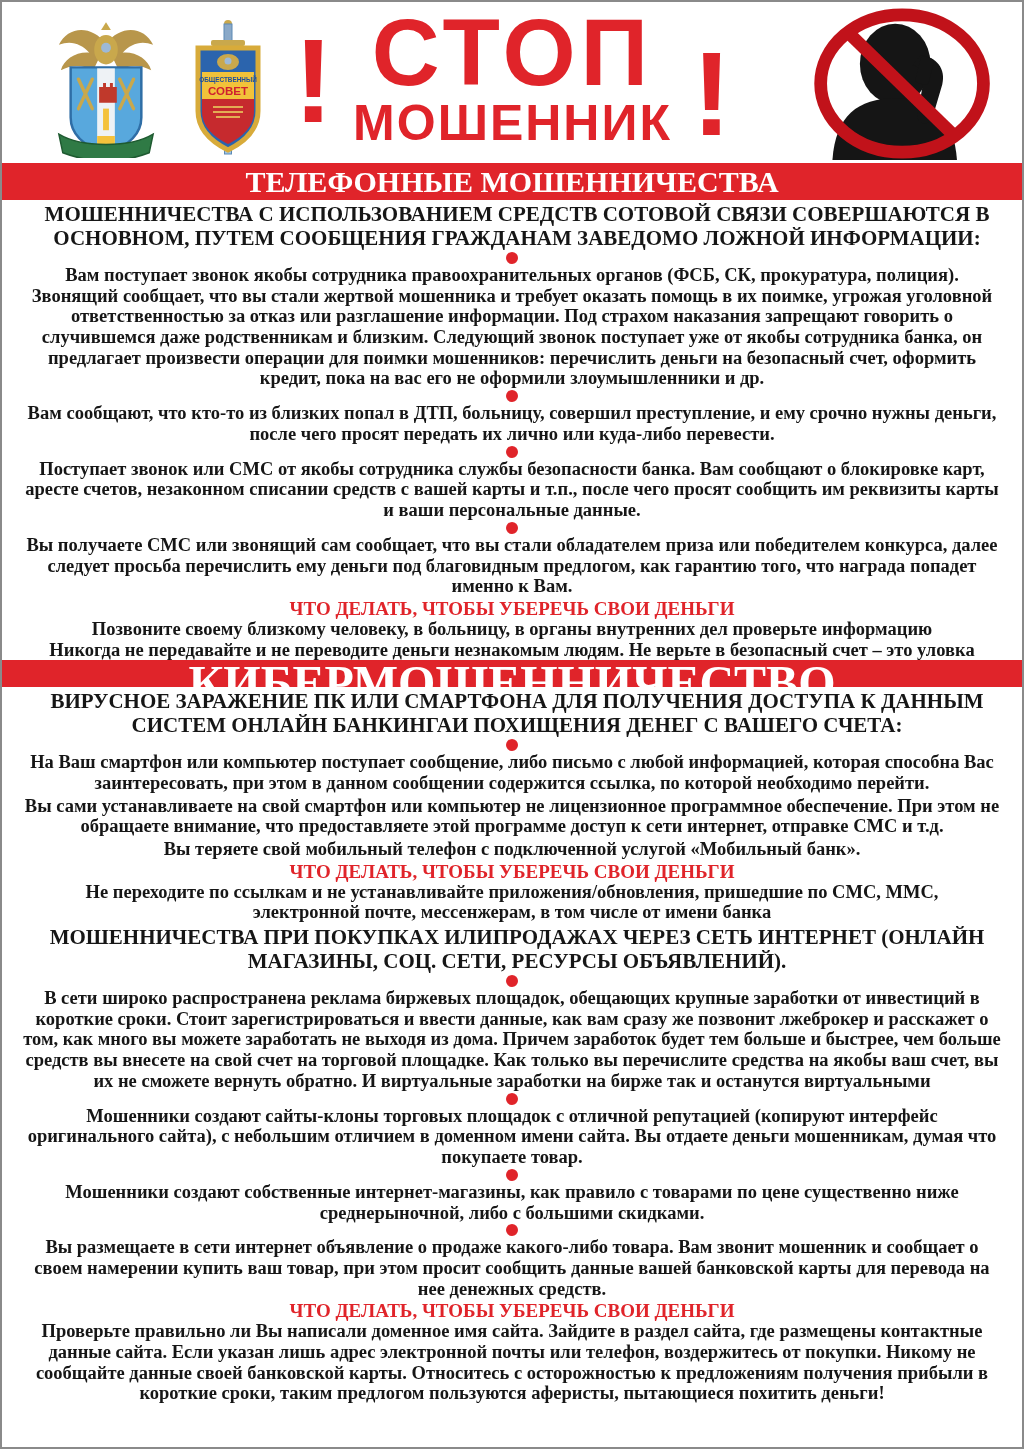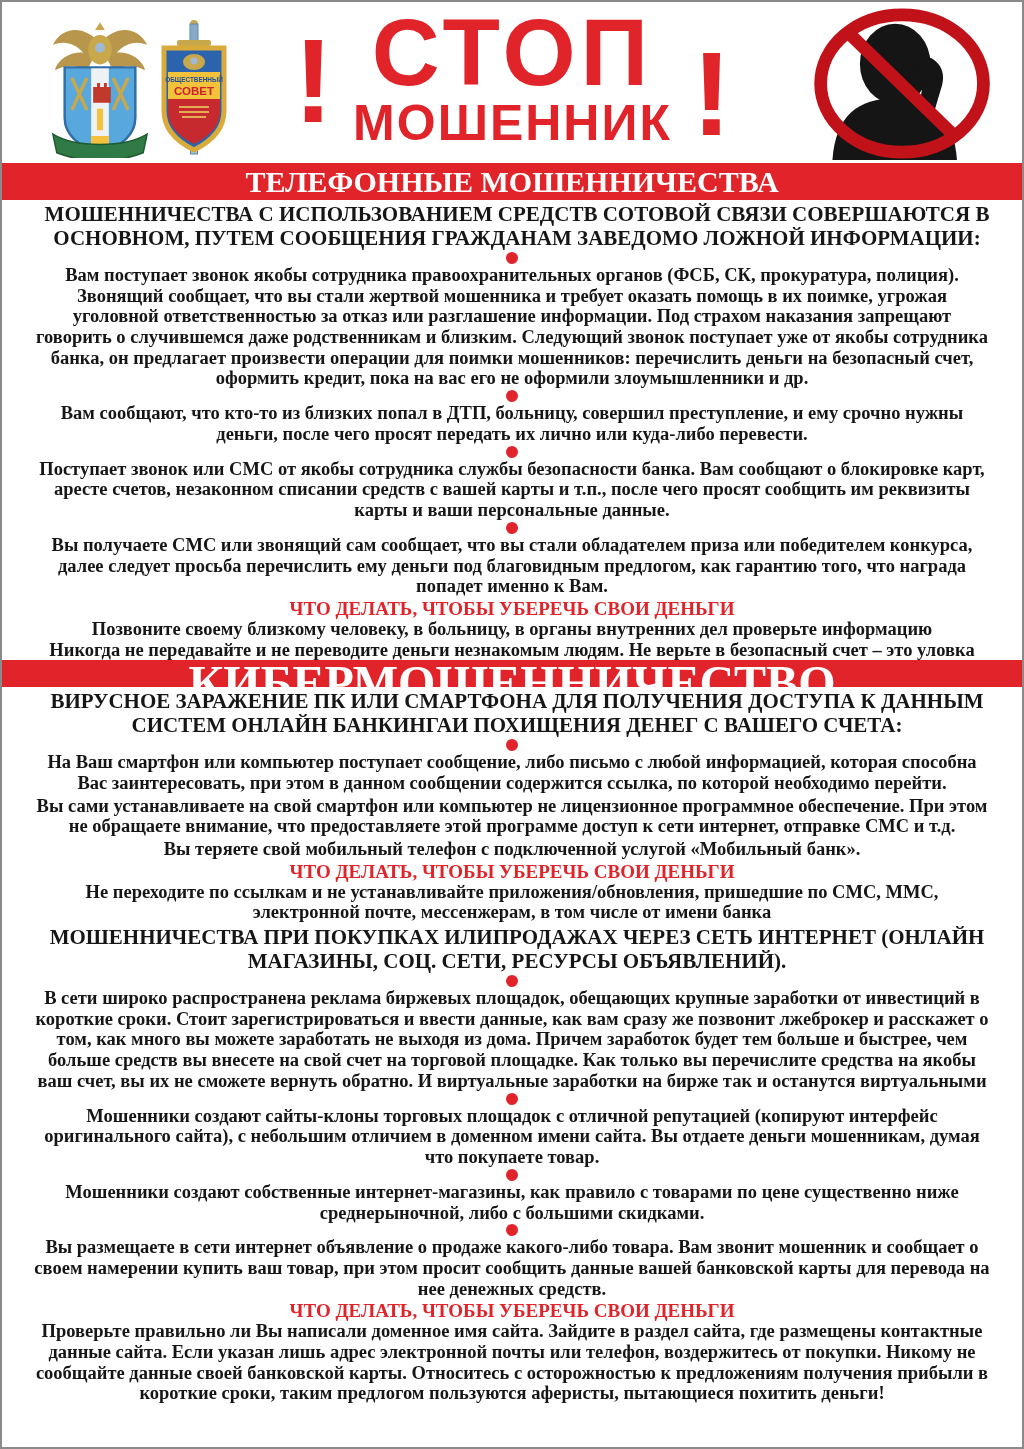--- a/index.html
+++ b/index.html
@@ -13,21 +13,21 @@
     width:1024px;height:1449px;
     box-sizing:border-box;
     border:2px solid #8a8a8a;
     background:#fff;
     font-family:"Liberation Serif", serif;
     color:var(--ink);
     overflow:hidden;
   }
   
   .header{position:relative;height:161px;}
-  .emblems{position:absolute;left:44px;top:16px;display:flex;gap:0;align-items:flex-start;}
+  .emblems{position:absolute;left:50px;top:16px;display:flex;gap:28px;align-items:flex-start;}
   .header-title{
     position:absolute;left:258px;top:0;width:505px;height:158px;
     display:flex;align-items:center;justify-content:center;gap:20px;
   }
   .excl{
     font-family:"Liberation Sans", sans-serif;font-weight:bold;
     font-size:118px;line-height:1;color:var(--red);
   }
   .excl.right{padding-top:26px;}
   .title-stack{text-align:center;color:var(--red);}
@@ -53,21 +53,21 @@
     font-size:21px;line-height:1.14;
     padding:3px 2px 1px 12px;
   }
   .dot{
     width:12px;height:12px;border-radius:50%;
     background:var(--red);margin:0 auto;
   }
   .para{
     font-weight:bold;text-align:center;
     font-size:18.5px;line-height:1.12;
-    padding:1px 32px;
+    padding:1px 20px;
   }
   .advice-title{
     color:var(--red);font-weight:bold;text-align:center;
     font-size:19px;line-height:1.05;padding-top:1px;
   }
   .advice{
     font-weight:bold;text-align:center;
     font-size:18.5px;line-height:1.12;
     padding:0 30px;
   }

